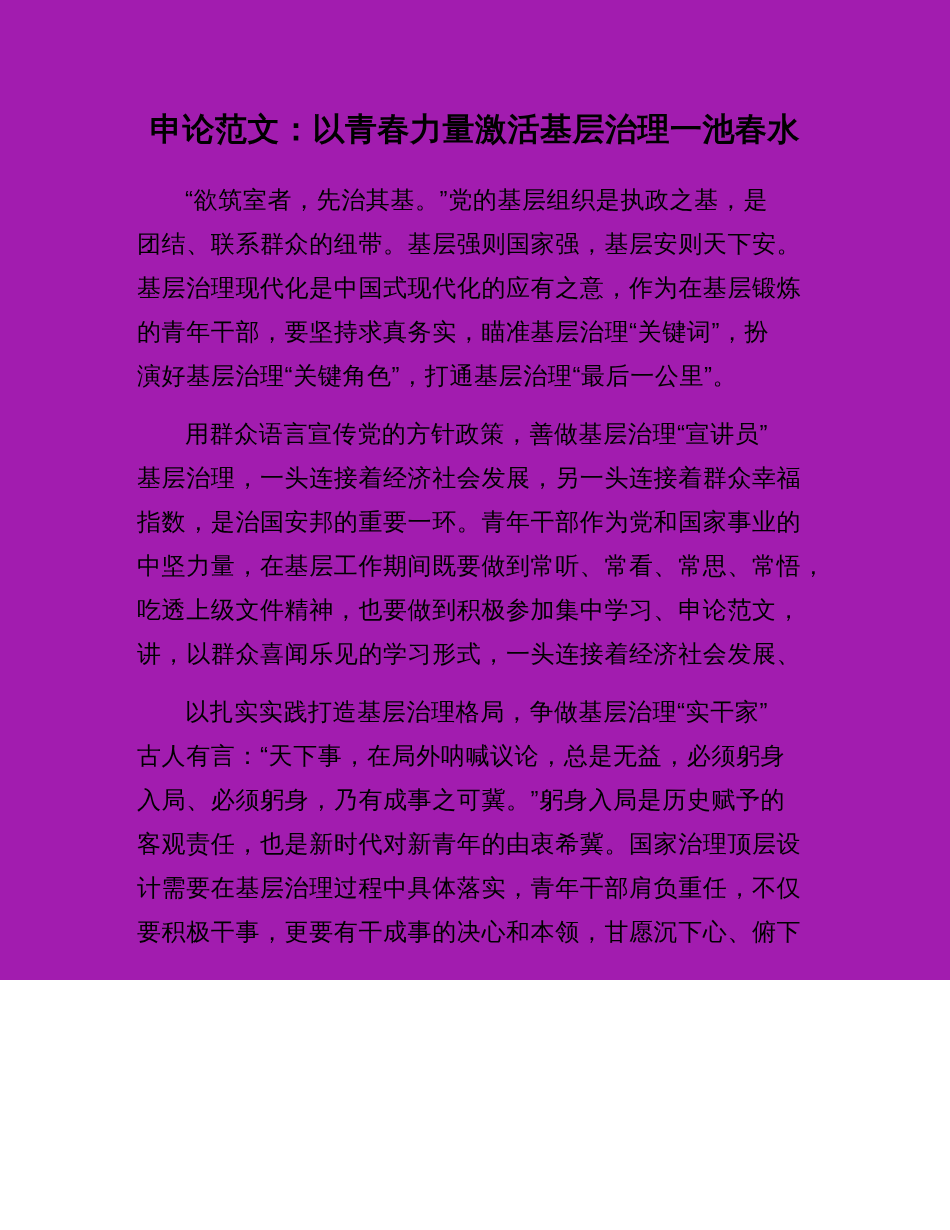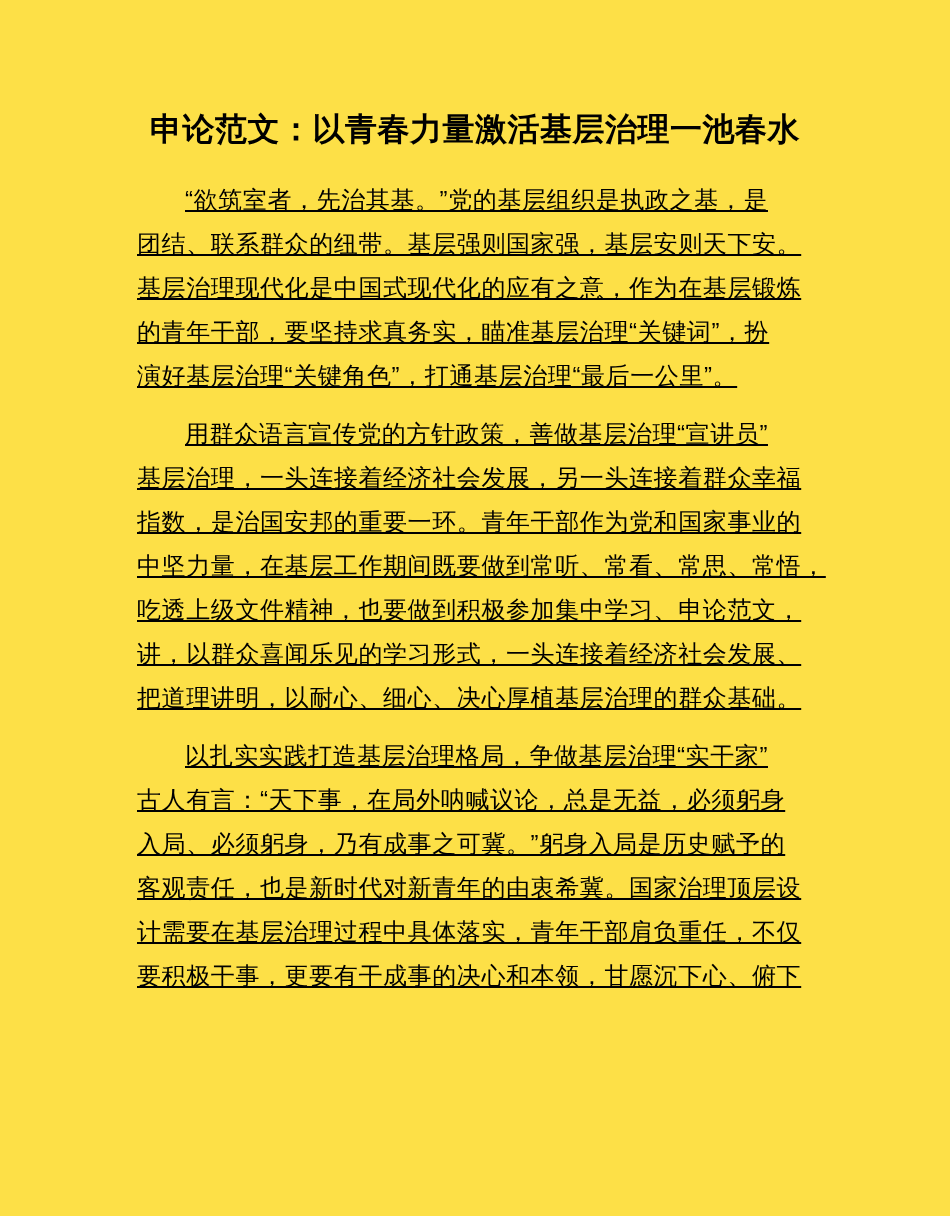--- a/index.html
+++ b/index.html
@@ -10,38 +10,37 @@
     width: 950px;
     height: 1230px;
     background: #ffffff;
     font-family: "Liberation Sans", "DejaVu Sans", sans-serif;
     color: #000000;
     overflow: hidden;
   }
   .page {
     box-sizing: border-box;
     width: 950px;
-    height: 1216px;
+    height: 980px;
     padding-top: 106px;
     padding-left: 137px;
     padding-right: 137px;
-    background: #fde047;
+    background: #a21caf;
   }
   .doc-title {
     margin: 0 0 26px 0;
     font-size: 32px;
     font-weight: 700;
     line-height: 46px;
     text-align: center;
     letter-spacing: 0.5px;
     white-space: nowrap;
   }
   .doc-body {
     width: 676px;
-    text-decoration: underline;
   }
   .paragraph {
     margin: 0 0 14px 0;
   }
   .text-line {
     font-size: 24px;
     line-height: 44px;
     letter-spacing: 0.6px;
     white-space: nowrap;
     font-weight: 400;
@@ -63,21 +62,20 @@
         <div class="text-line">的青年干部，要坚持求真务实，瞄准基层治理“关键词”，扮</div>
         <div class="text-line">演好基层治理“关键角色”，打通基层治理“最后一公里”。</div>
       </div>
       <div class="paragraph">
         <div class="text-line indent">用群众语言宣传党的方针政策，善做基层治理“宣讲员”</div>
         <div class="text-line">基层治理，一头连接着经济社会发展，另一头连接着群众幸福</div>
         <div class="text-line">指数，是治国安邦的重要一环。青年干部作为党和国家事业的</div>
         <div class="text-line">中坚力量，在基层工作期间既要做到常听、常看、常思、常悟，</div>
         <div class="text-line">吃透上级文件精神，也要做到积极参加集中学习、申论范文，</div>
         <div class="text-line">讲，以群众喜闻乐见的学习形式，一头连接着经济社会发展、</div>
-        <div class="text-line">把道理讲明，以耐心、细心、决心厚植基层治理的群众基础。</div>
       </div>
       <div class="paragraph">
         <div class="text-line indent">以扎实实践打造基层治理格局，争做基层治理“实干家”</div>
         <div class="text-line">古人有言：“天下事，在局外呐喊议论，总是无益，必须躬身</div>
         <div class="text-line">入局、必须躬身，乃有成事之可冀。”躬身入局是历史赋予的</div>
         <div class="text-line">客观责任，也是新时代对新青年的由衷希冀。国家治理顶层设</div>
         <div class="text-line">计需要在基层治理过程中具体落实，青年干部肩负重任，不仅</div>
         <div class="text-line">要积极干事，更要有干成事的决心和本领，甘愿沉下心、俯下</div>
       </div>
     </div>

